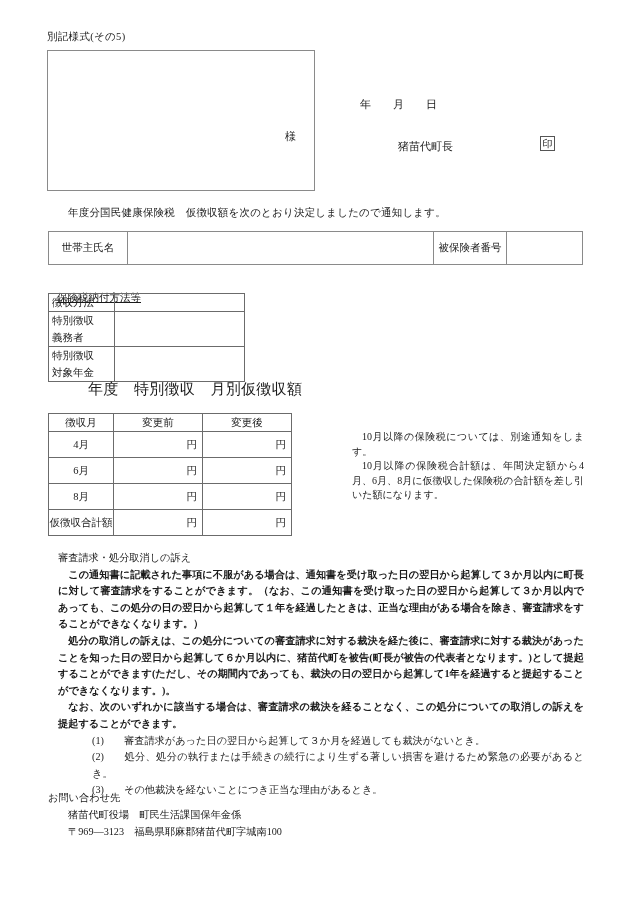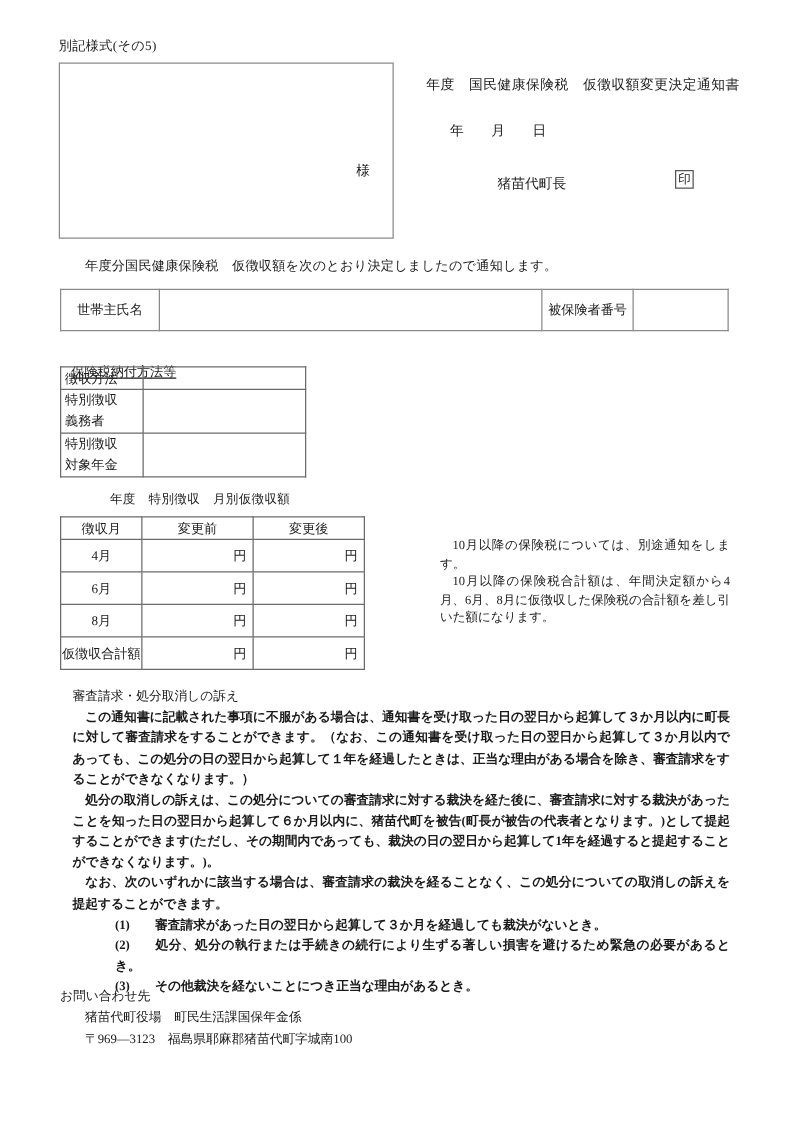--- a/index.html
+++ b/index.html
@@ -145,22 +145,22 @@
   }
   #pay-method-table td.pm-label { width: 62px; }
   #pay-method-table td.pm-value { width: 126px; }
   .r1 { height: 17px; }
   .r2 { height: 34px; }
   .pm-two-line { line-height: 17px; }
 
   
   #monthly-heading {
     left: 88px;
-    top: 392px;
-    font-size: 10px;
+    top: 380px;
+    font-size: 15px;
     white-space: nowrap;
     letter-spacing: .3px;
   }
   #monthly-table {
     left: 48px;
     top: 413px;
     width: 240px;
     border-collapse: collapse;
     table-layout: fixed;
   }
@@ -208,21 +208,20 @@
     font-weight: bold;
   }
   #appeal ol {
     list-style: none;
     margin: 0;
     padding: 0 0 0 34px;
   }
   #appeal ol li {
     margin: 0;
     text-align: justify;
-    font-weight: bold;
   }
   #appeal ol li .num { display: inline-block; width: 32px; }
 
   
   #contact {
     left: 48px;
     top: 789px;
     font-size: 10.2px;
     line-height: 17px;
   }
@@ -233,21 +232,20 @@
 <body>
 
 <div class="page">
 
   <div class="abs" id="form-id">別記様式(その5)</div>
 
   <div class="abs" id="addressee-box">
     <span id="addressee-suffix">様</span>
   </div>
 
-  <div class="abs" id="doc-title">年度　国民健康保険税　仮徴収額変更決定通知書</div>
   <div class="abs" id="doc-date">年　　月　　日</div>
   <div class="abs" id="notice-line">年度分国民健康保険税　仮徴収額を次のとおり決定しましたので通知します。</div>
 
   <div class="abs" id="issuer-row">
     <span id="issuer-name">猪苗代町長</span>
     <span id="seal-box">印</span>
   </div>
 
   <table class="abs" id="household-table">
     <tbody>

